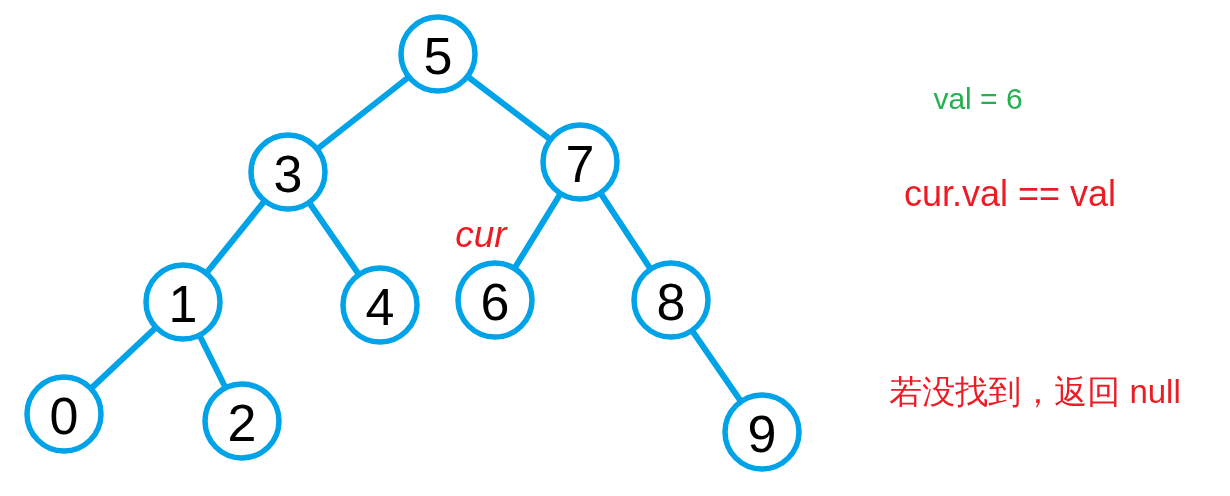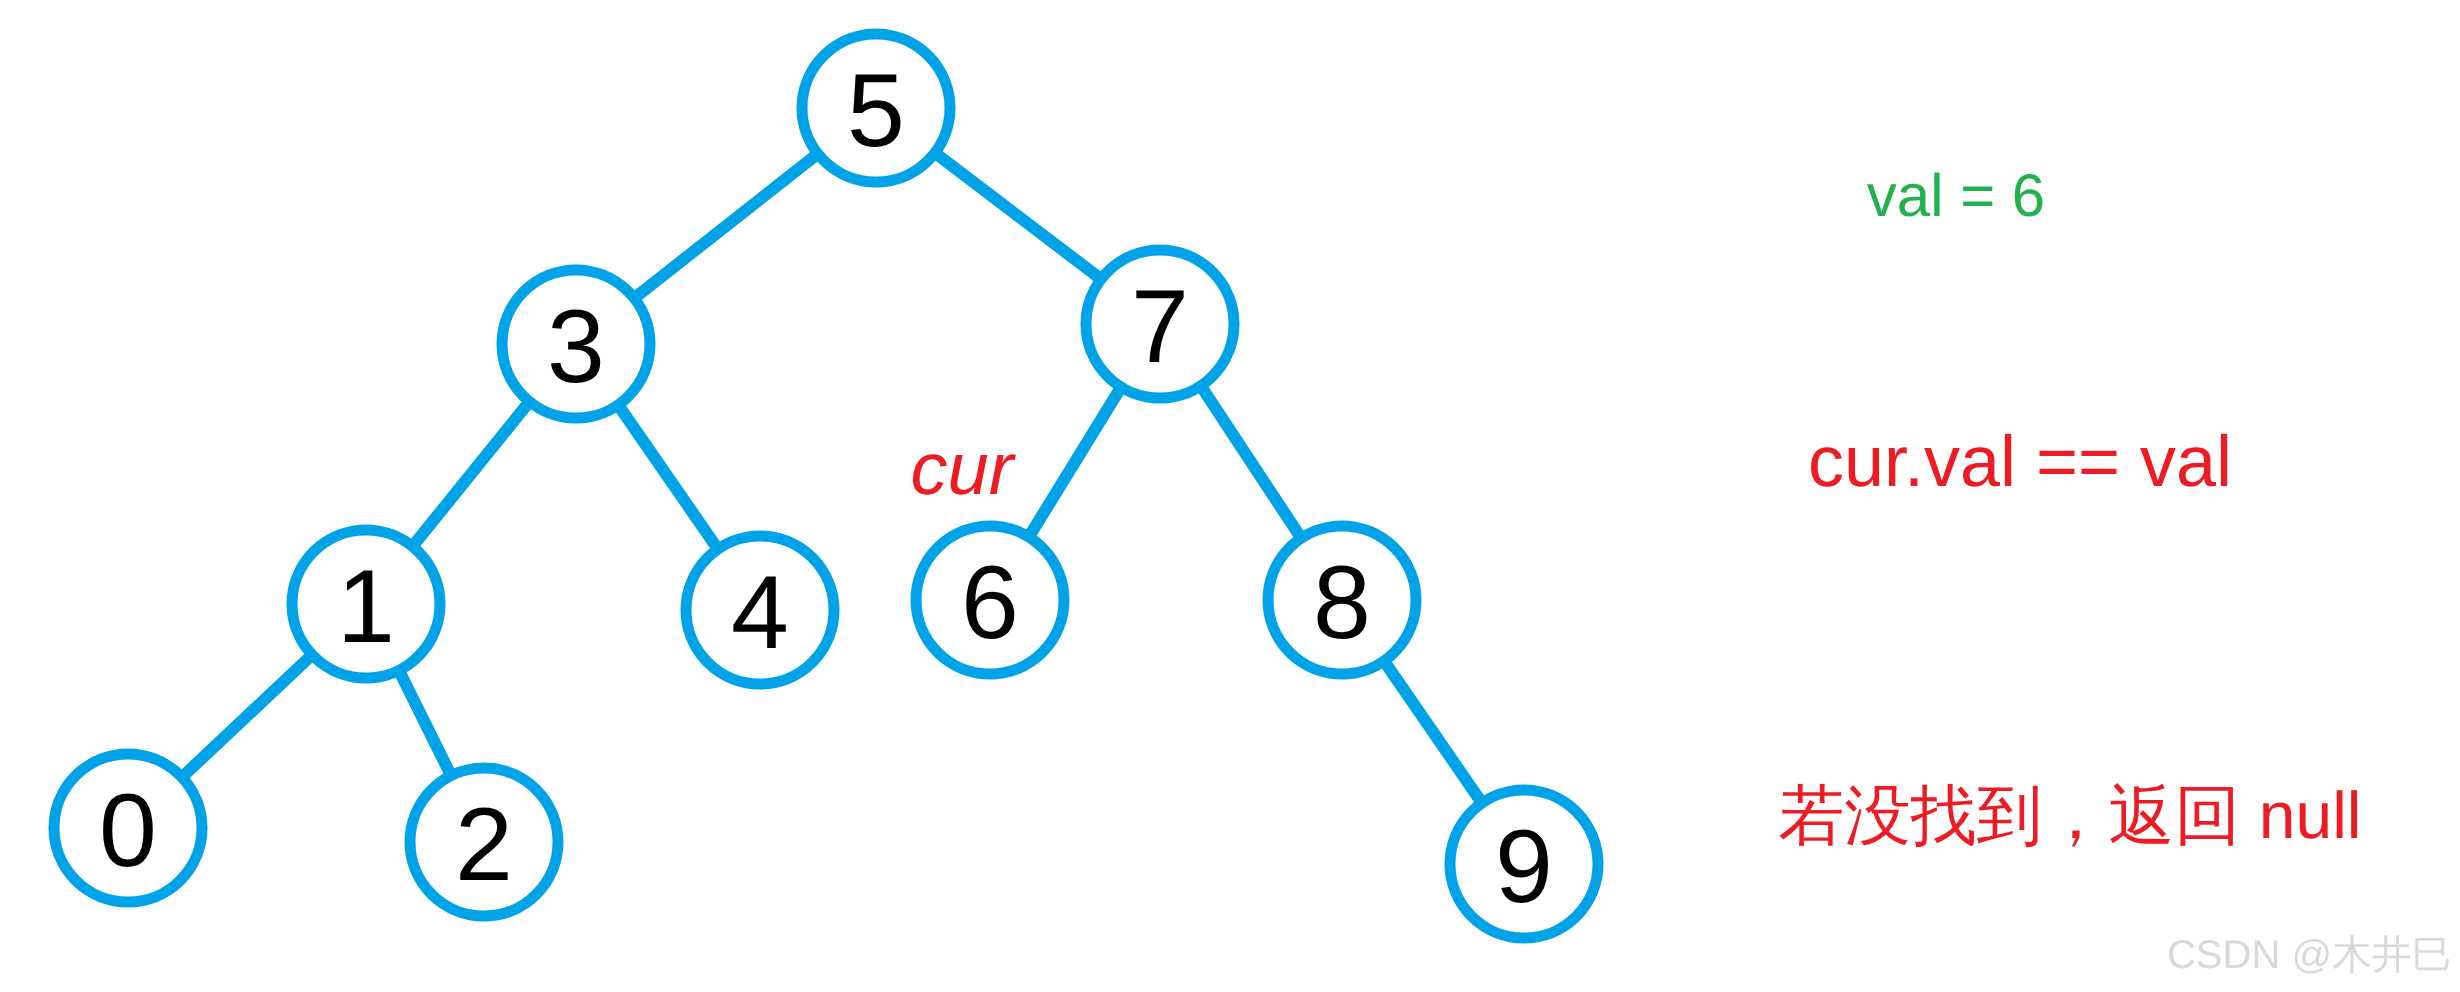--- a/index.html
+++ b/index.html
@@ -50,24 +50,24 @@
   .note {
     position: absolute;
     transform: translateX(-50%);
     white-space: pre;
     line-height: 1.2;
     text-align: left;
   }
   .note.green { color: var(--green, #22B14C); }
   .note.red   { color: var(--red, #ED1C24); }
   #note-target      { left: 978px;  top: 81px;  font-size: 30px; }
-  #note-comparison  { left: 1010px; top: 172px; font-size: 36px; margin-top: 37px; }
+  #note-comparison  { left: 1010px; top: 172px; font-size: 36px; }
   #note-values      { left: 1012px; top: 222px; font-size: 32px; }
   #note-found       { left: 1011px; top: 306px; font-size: 33px; }
-  #note-notfound    { left: 1035px; top: 372px; font-size: 33px; margin-top: 16px; }
+  #note-notfound    { left: 1035px; top: 372px; font-size: 33px; }
   .watermark {
     position: absolute;
     right: 4px;
     top: 464px;
     color: var(--wm, #D9D9D9);
     font-size: 20px;
     white-space: nowrap;
   }
 </style>
 </head>
@@ -130,14 +130,13 @@
   <div class="cur-label">cur</div>
 
   <div class="note green" id="note-target">val = 6</div>
 
   <div class="note red" id="note-comparison">cur.val == val</div>
 
 
 
   <div class="note red" id="note-notfound">若没找到，返回 null</div>
 
-  <div class="watermark">CSDN @木井巳</div>
 </div>
 
 </body></html>

